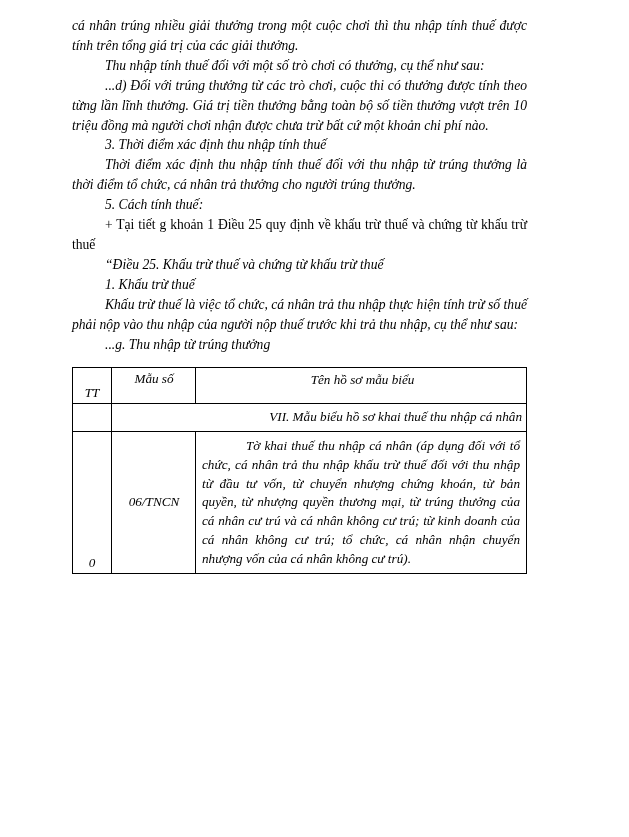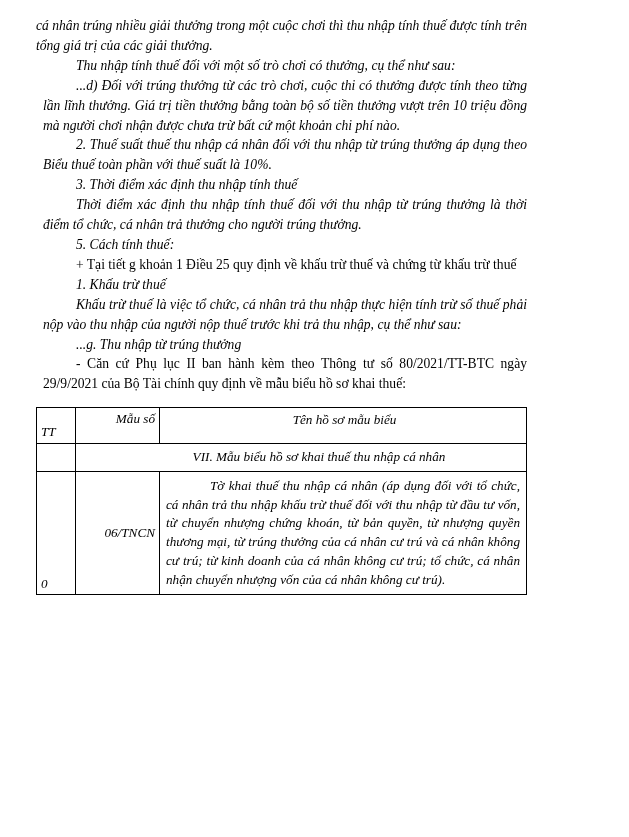--- a/index.html
+++ b/index.html
@@ -12,39 +12,38 @@
     height: 837px;
     font-family: "Liberation Serif", "DejaVu Serif", serif;
     color: #000000;
     overflow: hidden;
   }
   .page {
     position: relative;
     width: 606px;
     height: 837px;
     box-sizing: border-box;
-    padding: 16px 79px 0 36px;
+    padding: 16px 79px 0 72px;
   }
   .doc-body {
     font-size: 13.6px;
     line-height: 1.465;
     text-align: justify;
     text-justify: inter-word;
   }
   p.para {
     margin: 0 0 0 0;
     font-style: italic;
     text-align: justify;
   }
   p.roman {
     font-style: normal;
   }
   p.indent {
     text-indent: 33px;
-    margin-left: 7px;
   }
   p.noindent {
     text-indent: 0;
   }
   .u-line {
     text-decoration: underline;
     text-underline-offset: 2px;
   }
   
   .form-table {
@@ -56,40 +55,40 @@
     line-height: 1.42;
   }
   .form-table td {
     border: 1.2px solid #000000;
     padding: 2px 4px;
     vertical-align: top;
   }
   td.c-tt {
     width: 30px;
     vertical-align: bottom;
-    text-align: left;
+    text-align: center;
     padding-bottom: 1px;
   }
   td.c-mau {
     width: 74px;
-    text-align: right;
+    text-align: center;
     padding-left: 5px;
   }
   td.c-mau-mid {
     vertical-align: middle;
     margin-left: 9px;
   }
   td.c-ten {
     text-align: center;
     padding-left: 8px;
     padding-right: 5px;
     padding-top: 3px;
   }
   td.c-section {
-    text-align: center;
+    text-align: right;
     padding-left: 40px;
     padding-top: 4px;
     padding-bottom: 4px;
   }
   td.c-desc {
     text-align: justify;
     text-justify: inter-word;
     text-indent: 44px;
     padding: 5px 6px 5px 6px;
     hyphens: none;
@@ -106,40 +105,39 @@
 
 <div class="page">
   <div class="doc-body">
 
     <p class="para noindent">cá nhân trúng nhiều giải thưởng trong một cuộc chơi thì thu nhập tính thuế được tính trên tổng giá trị của các giải thưởng.</p>
 
     <p class="para indent">Thu nhập tính thuế đối với một số trò chơi có thưởng, cụ thể như sau:</p>
 
     <p class="para indent">...d) Đối với trúng thưởng từ các trò chơi, cuộc thi có thưởng được tính theo từng lần lĩnh thưởng. Giá trị tiền thưởng bằng toàn bộ số tiền thưởng vượt trên 10 triệu đồng mà người chơi nhận được chưa trừ bất cứ một khoản chi phí nào.</p>
 
-    <p class="para indent">2. Thuế suất thuế thu nhập cá nhân đối với thu nhập từ trúng thưởng áp dụng theo Biểu thuế toàn phần với thuế suất là 10%.</p>
 
     <p class="para indent">3. Thời điểm xác định thu nhập tính thuế</p>
 
     <p class="para indent">Thời điểm xác định thu nhập tính thuế đối với thu nhập từ trúng thưởng là thời điểm tổ chức, cá nhân trả thưởng cho người trúng thưởng.</p>
 
     <p class="para indent">5. Cách tính thuế:</p>
 
 
     <p class="para roman indent">+ Tại tiết g khoản 1 Điều 25 quy định về khấu trừ thuế và chứng từ khấu trừ thuế</p>
 
+    <p class="para indent">“Điều 25. Khấu trừ thuế và chứng từ khấu trừ thuế</p>
 
     <p class="para indent">1. Khấu trừ thuế</p>
 
     <p class="para indent">Khấu trừ thuế là việc tổ chức, cá nhân trả thu nhập thực hiện tính trừ số thuế phải nộp vào thu nhập của người nộp thuế trước khi trả thu nhập, cụ thể như sau:</p>
 
     <p class="para indent">...g. Thu nhập từ trúng thưởng</p>
 
 
-    <p class="para roman indent">- Căn cứ Phụ lục II ban hành kèm theo Thông tư số 80/2021/TT-BTC ngày 29/9/2021 của Bộ Tài chính quy định về mẫu biểu hồ sơ khai thuế:</p>
 
     <table class="form-table">
       <tbody>
         <tr class="hdr-row">
           <td class="c-tt">TT</td>
           <td class="c-mau">Mẫu số</td>
           <td class="c-ten">Tên hồ sơ mẫu biểu</td>
         </tr>
         <tr>
           <td class="c-tt blank"></td>

